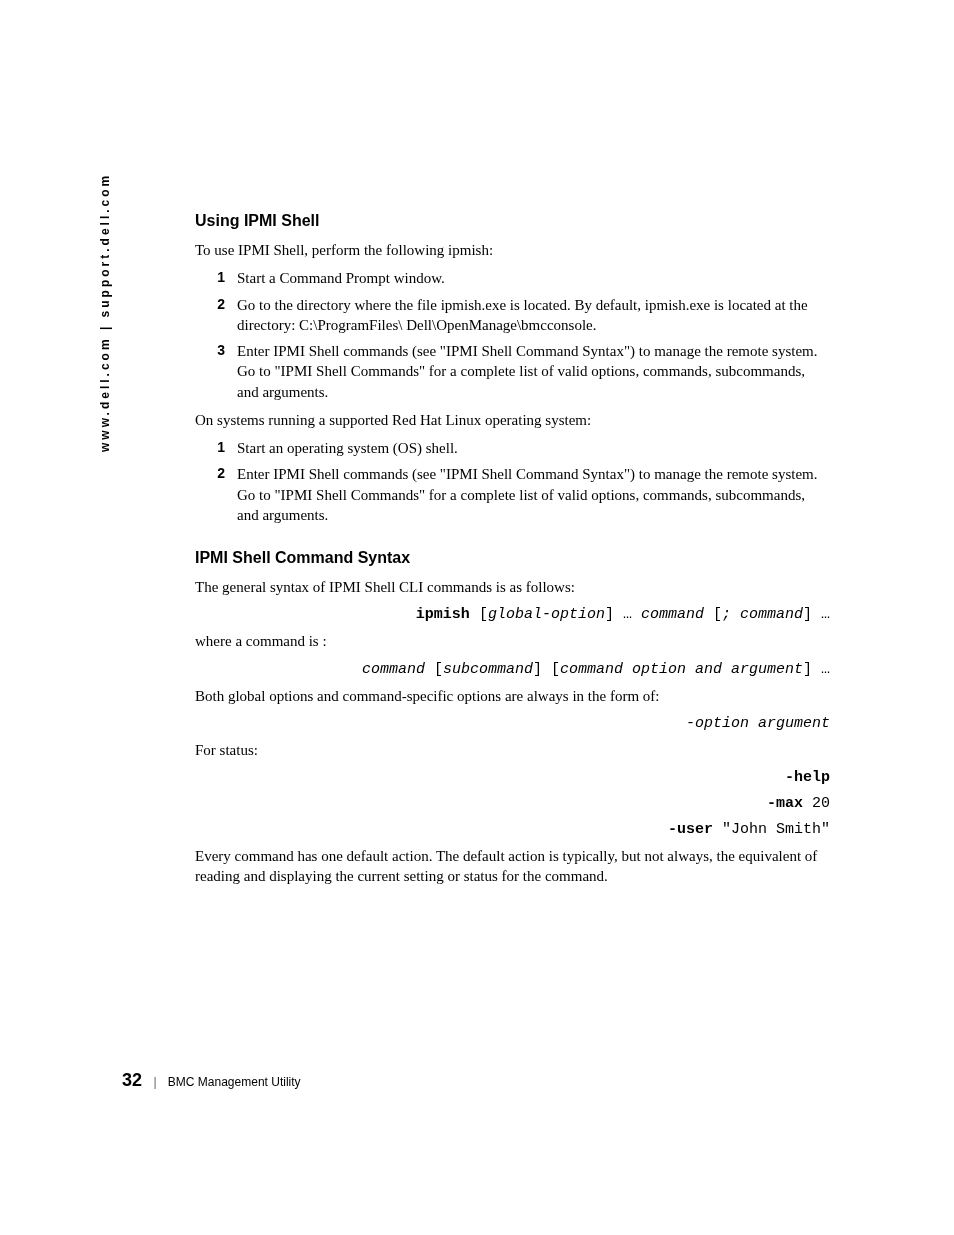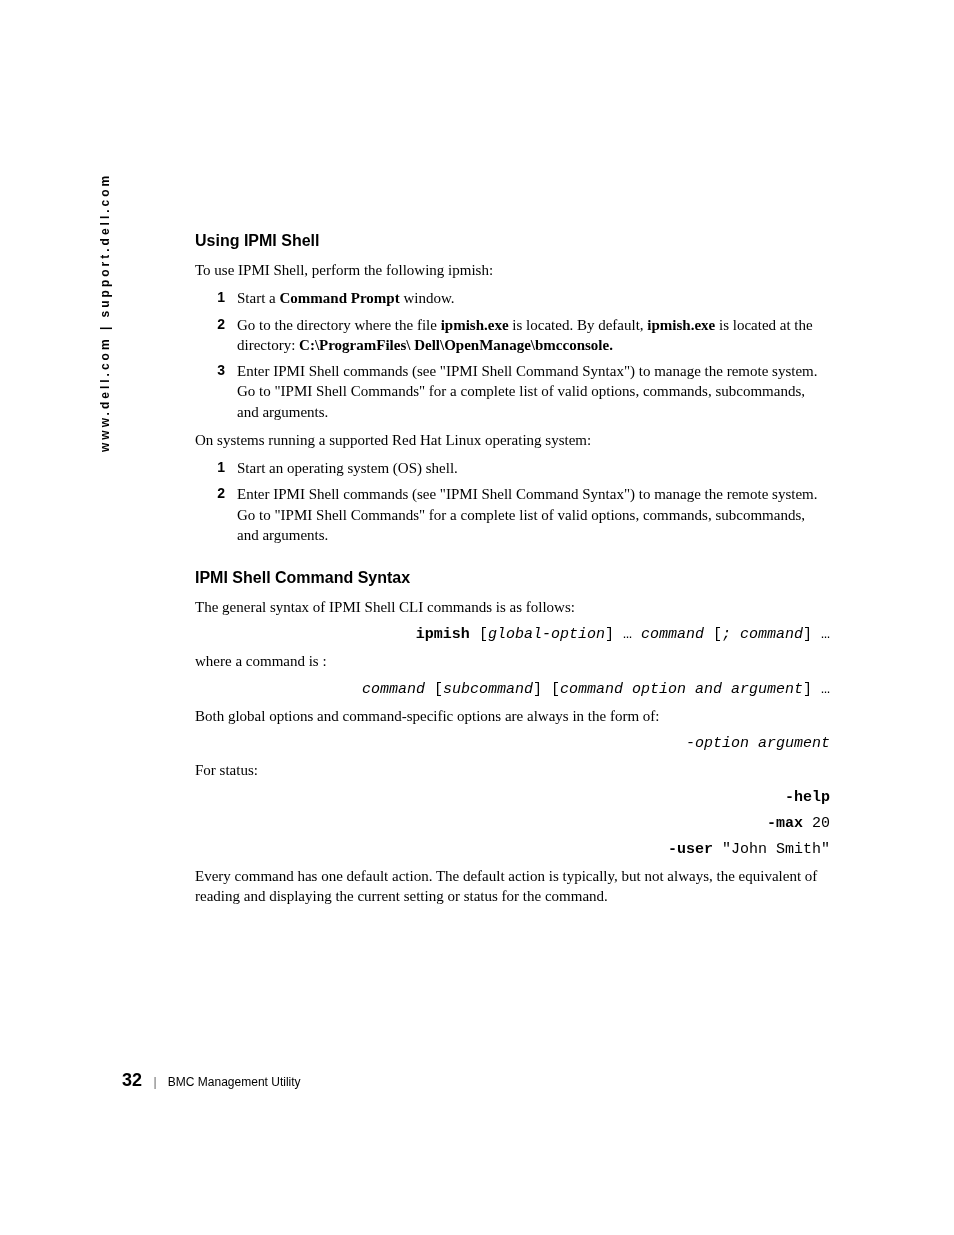--- a/index.html
+++ b/index.html
@@ -26,21 +26,21 @@
     font-family: Arial, Helvetica, sans-serif;
     font-weight: bold;
     font-size: 12px;
     letter-spacing: 3px;
     color: #000;
     white-space: nowrap;
   }
   .content {
     position: absolute;
     left: 195px;
-    top: 232px;
+    top: 212px;
     width: 635px;
   }
   .heading {
     font-family: Arial, Helvetica, sans-serif;
     font-weight: bold;
     font-size: 16px;
     margin: 0 0 10px 0;
     color: #000;
   }
   .para {
@@ -66,21 +66,21 @@
     font-size: 14px;
     min-width: 24px;
     text-align: right;
     margin-right: 12px;
     margin-left: 6px;
   }
   .list-body {
     flex: 1;
   }
   .bold {
-    font-weight: bold;
+    font-weight: normal;
   }
   .mono {
     font-family: 'Courier New', Courier, monospace;
     font-size: 15px;
   }
   .mono-bold {
     font-family: 'Courier New', Courier, monospace;
     font-weight: bold;
     font-size: 15px;
   }

